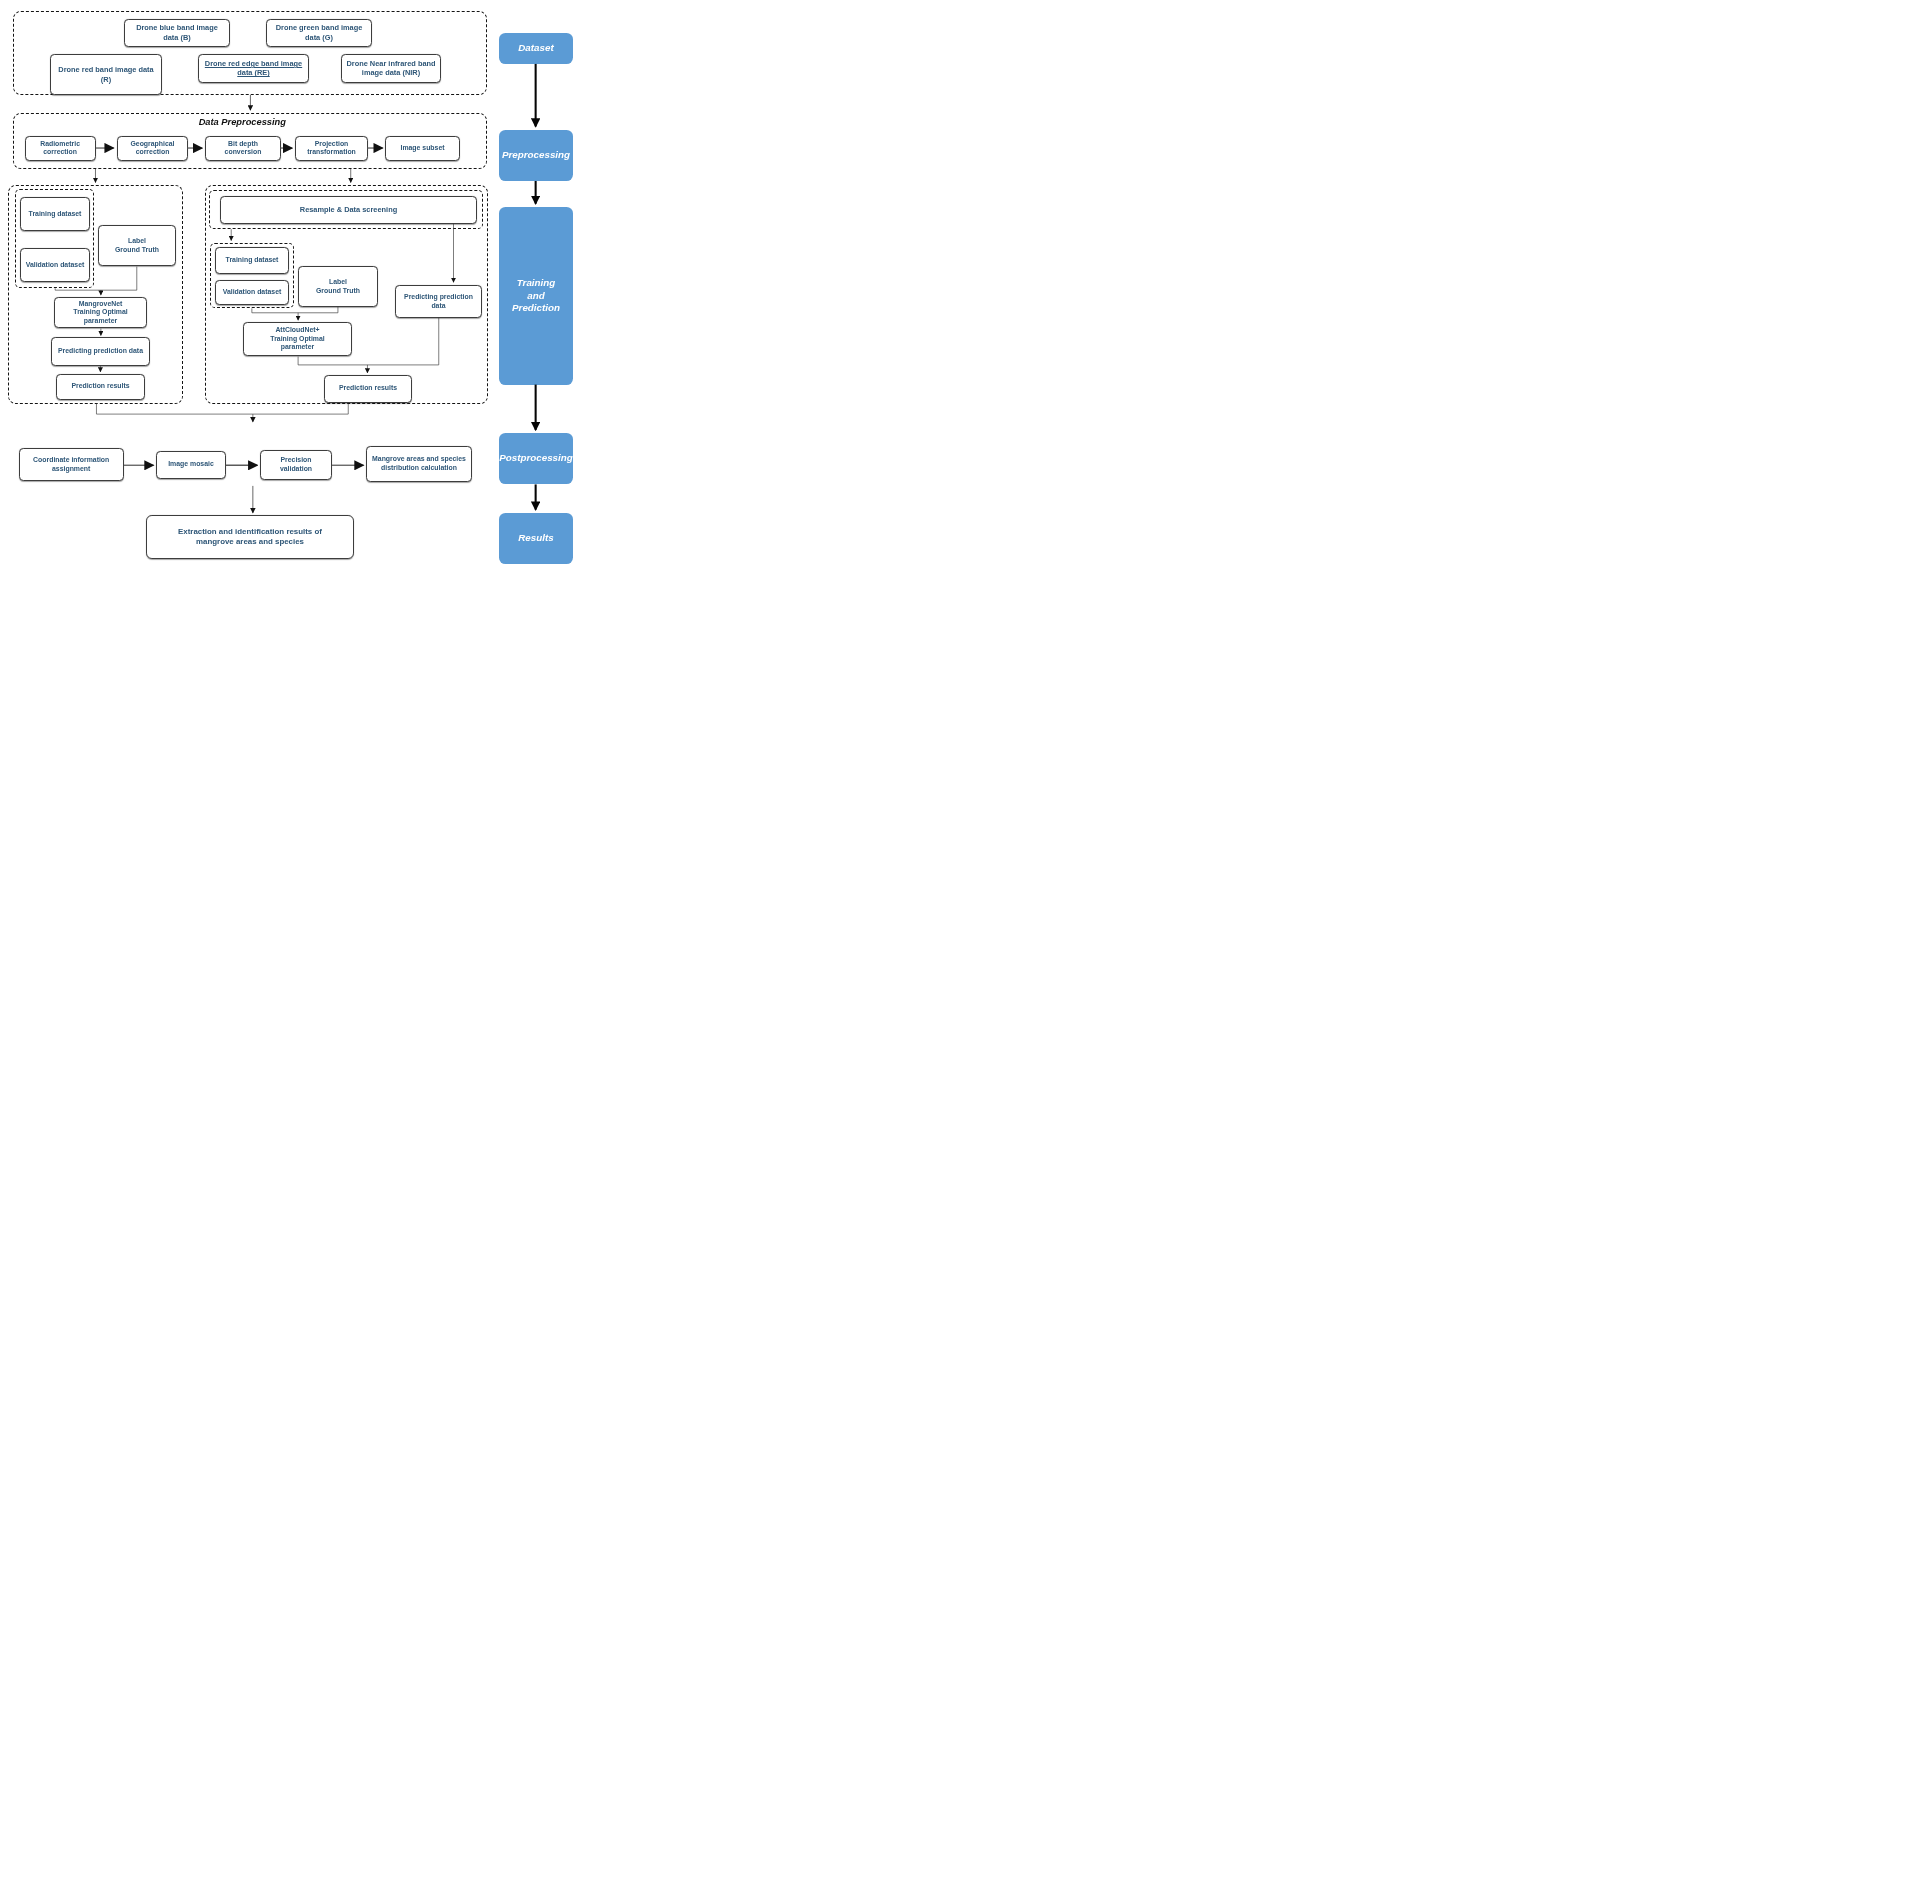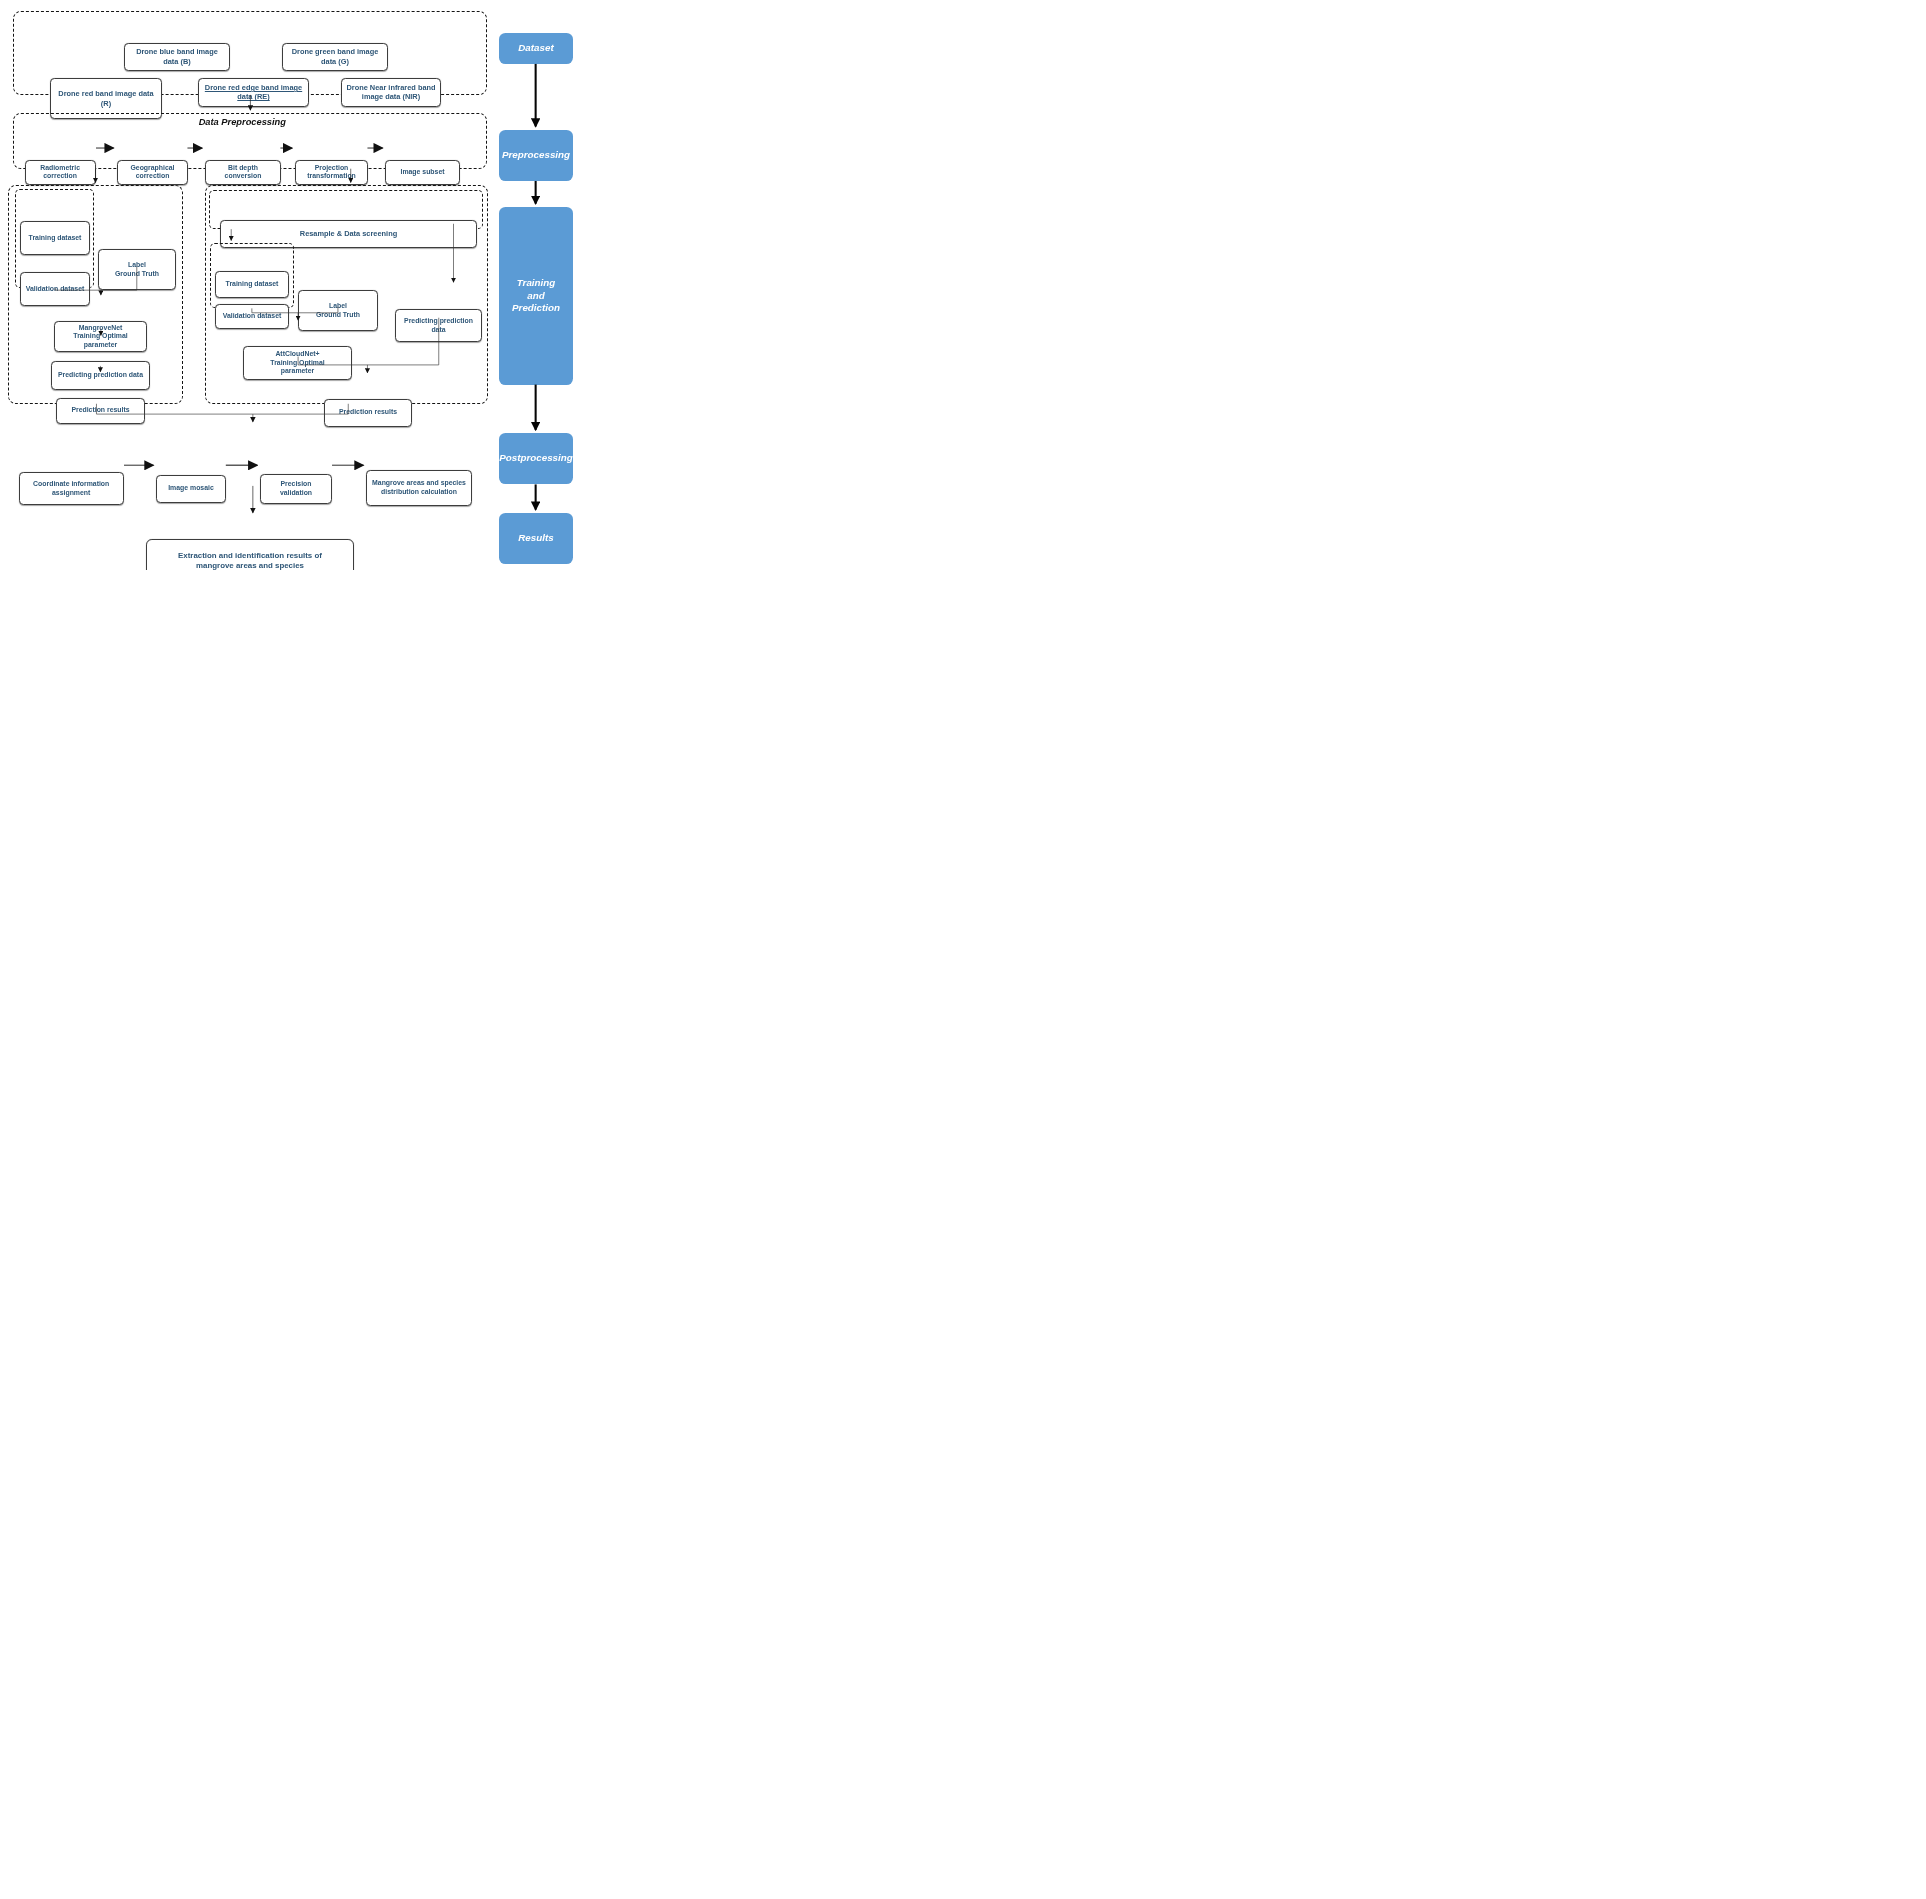--- a/index.html
+++ b/index.html
@@ -39,21 +39,20 @@
     border:0.7px solid #3d3d3d;
     border-radius:4.4px;
     box-shadow:0 0.5px 1px rgba(0,0,0,0.35);
     color:var(--node-text);
     font-weight:bold;
     font-size:6.9px;
     line-height:1.25;
     padding:1px 3px;
     box-sizing:border-box;
     white-space:pre-line;
-    margin-top:24px;
   }
   .node.big{font-size:7.4px;}
   .node.final{font-size:7.9px; border-radius:5.9px;}
   .stage-title{
     position:absolute;
     left:0; right:16px;
     text-align:center;
     font-weight:bold;
     font-style:italic;
     font-size:9.3px;
@@ -83,21 +82,21 @@
     pointer-events:none;
   }
 </style>
 </head>
 <body>
 
 <div id="canvas">
 
   <div class="panel" style="left:13.3px; top:11.3px; width:474px; height:84px;"></div>
   <div class="node big" style="left:124px; top:18.7px; width:106px; height:28px;">Drone blue band image data (B)</div>
-  <div class="node big" style="left:282px; top:18.7px; width:106px; height:28px;">Drone green band image data (G)</div>
+  <div class="node big" style="left:266px; top:18.7px; width:106px; height:28px;">Drone green band image data (G)</div>
   <div class="node big" style="left:50px; top:54px; width:112px; height:41px;">Drone red band image data (R)</div>
   <div class="node big" style="left:198px; top:54px; width:111px; height:28.5px;text-decoration:underline;">Drone red edge band image data (RE)</div>
   <div class="node big" style="left:341px; top:54px; width:100px; height:28.5px;">Drone Near infrared band image data (NIR)</div>
 
   <div class="panel" style="left:13.3px; top:113px; width:474px; height:56px;">
     <div class="stage-title" style="top:3px;">Data Preprocessing</div>
   </div>
   <div class="node" style="left:24.6px; top:136px; width:71px; height:24.6px;">Radiometric correction</div>
   <div class="node" style="left:117px; top:136px; width:71px; height:24.6px;">Geographical correction</div>
   <div class="node" style="left:205px; top:136px; width:76px; height:24.6px;">Bit depth conversion</div>

